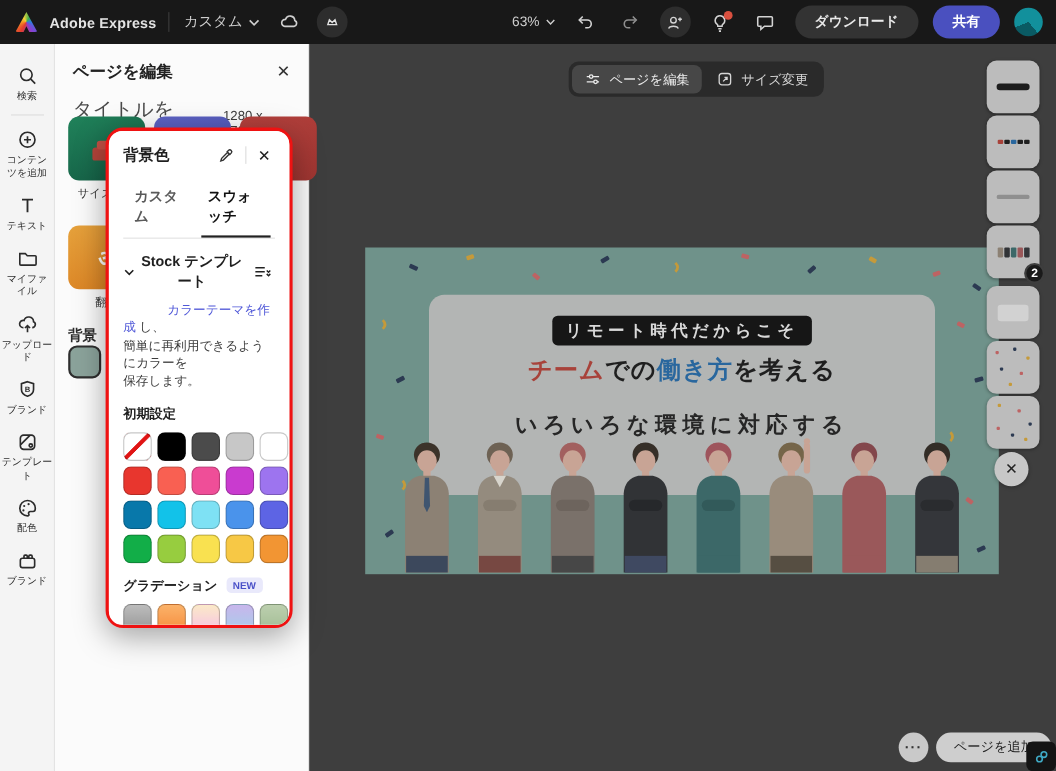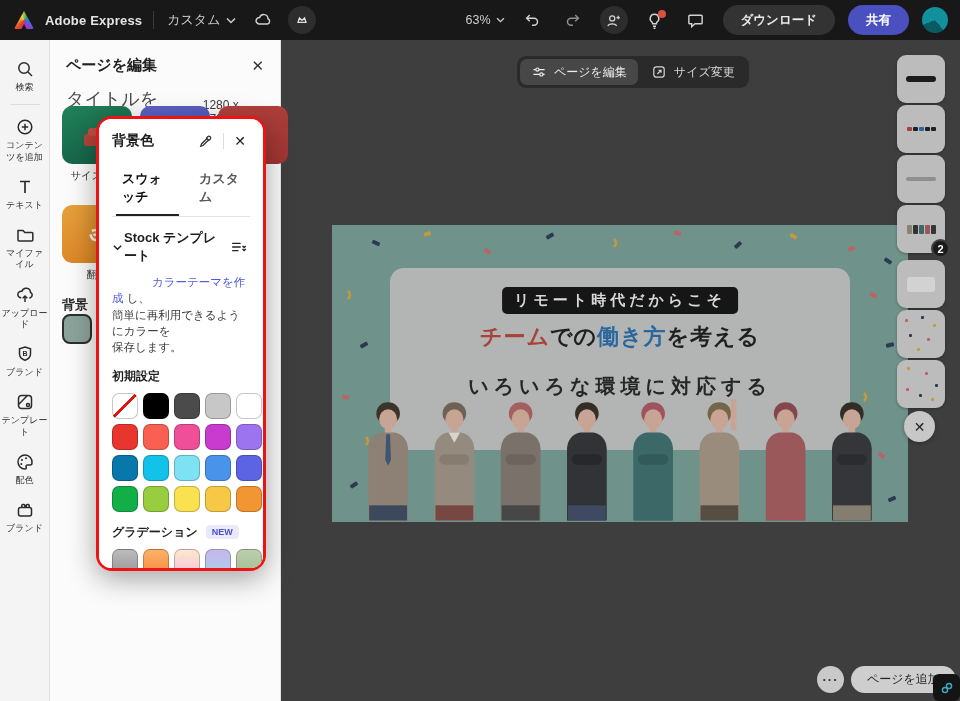--- a/index.html
+++ b/index.html
@@ -82,21 +82,21 @@
   }
   .dialog { width:100%; height:100%; border-radius:12px; background:#fff; padding:10px 13px; overflow:hidden; }
   .dlg-head { display:flex; align-items:center; }
   .dlg-title { font-size:14px; font-weight:bold; color:#1f1f1f; flex:1; }
   .dlg-tool { width:24px; height:24px; display:flex; align-items:center; justify-content:center; cursor:pointer; }
   .dlg-vdiv { width:1px; height:16px; background:#dcdcdc; margin:0 6px; }
   .dlg-close { font-size:14px; color:#222; cursor:pointer; padding:2px 4px; }
   .dlg-tabs { display:flex; gap:14px; margin-top:10px; border-bottom:1px solid #e2e2e2; padding:0 4px; }
   .dlg-tab { font-size:13px; font-weight:bold; color:#5a5a5a; padding:7px 6px 8px; cursor:pointer; border-bottom:2px solid transparent; }
   .dlg-tab.active { color:#111; border-bottom-color:#222; }
-  .dlg-section { display:flex; align-items:center; gap:1px; margin-top:12px; }
+  .dlg-section { display:flex; align-items:center; gap:1px; margin-top:12px;text-align:center; }
   .dlg-section .sect-label { font-size:13px; font-weight:bold; color:#1f1f1f; flex:1; }
   .dlg-desc { margin-top:9px; font-size:11.5px; line-height:1.42; color:#3c3c3c; }
   .dlg-desc a { color:#5058d8; text-decoration:none; cursor:pointer;margin-left:40px; }
   .grp-label { margin-top:12px; font-size:12px; font-weight:bold; color:#1f1f1f; display:flex; align-items:center; gap:8px; }
   .new-badge { background:#e9e9fb; color:#4a50c8; font-size:9px; font-weight:bold; border-radius:4px; padding:2px 6px; }
   .swgrid { display:grid; grid-template-columns:repeat(5,26px); gap:5px; margin-top:8px; }
   .sw { width:26px; height:26px; border-radius:7px; border:1px solid rgba(0,0,0,.22); cursor:pointer; }
   .sw.none { background:
       linear-gradient(135deg,transparent 44%,#e01414 44%,#e01414 54%,transparent 54%), #ffffff; }
 
@@ -318,22 +318,22 @@
       <span class="dlg-title">背景色</span>
       <span class="dlg-tool">
         <svg width="17" height="17" viewBox="0 0 20 20" fill="none" stroke="#333" stroke-width="1.5">
             <path d="M12.6 4.4a2 2 0 0 1 2.9 2.9l-1.4 1.4-2.9-2.9zM11 6l3 3M11.5 6.7l-6.2 6.2-.9 2.7 2.7-.9 6.2-6.2"></path>
           </svg>
       </span>
       <span class="dlg-vdiv"></span>
       <span class="dlg-close">✕</span>
     </div>
     <div class="dlg-tabs">
+      <span class="dlg-tab">カスタム</span>
       <span class="dlg-tab active">スウォッチ</span>
-      <span class="dlg-tab">カスタム</span>
     </div>
     <div class="dlg-section">
       <svg width="11" height="11" viewBox="0 0 12 12" fill="none" stroke="#222" stroke-width="1.6">
           <path d="M2 4l4 4 4-4"></path>
         </svg>
       <span class="sect-label">Stock テンプレート</span>
       <span class="dlg-tool">
         <svg width="18" height="18" viewBox="0 0 20 20" fill="none" stroke="#222" stroke-width="1.5">
             <path d="M3.5 6h9.5M3.5 10h9.5M3.5 14h7"></path>
             <path d="M15 8.8l1.8 1.8 1.8-1.8M15 12.2l1.8 1.8 1.8-1.8"></path>

